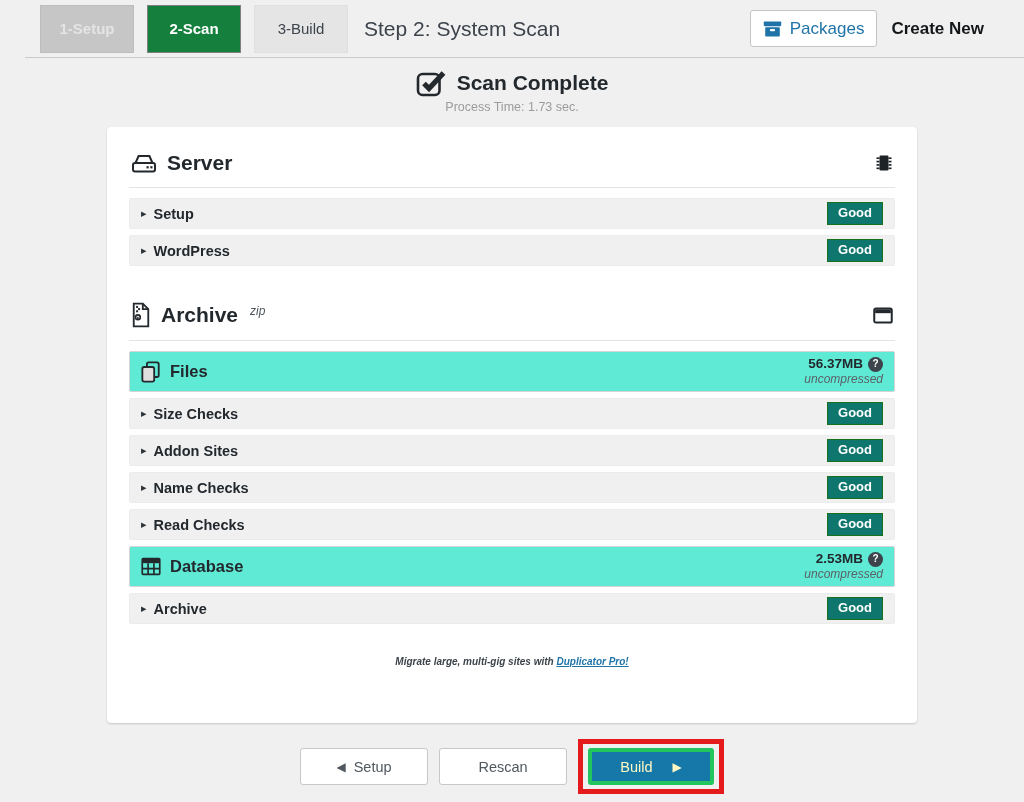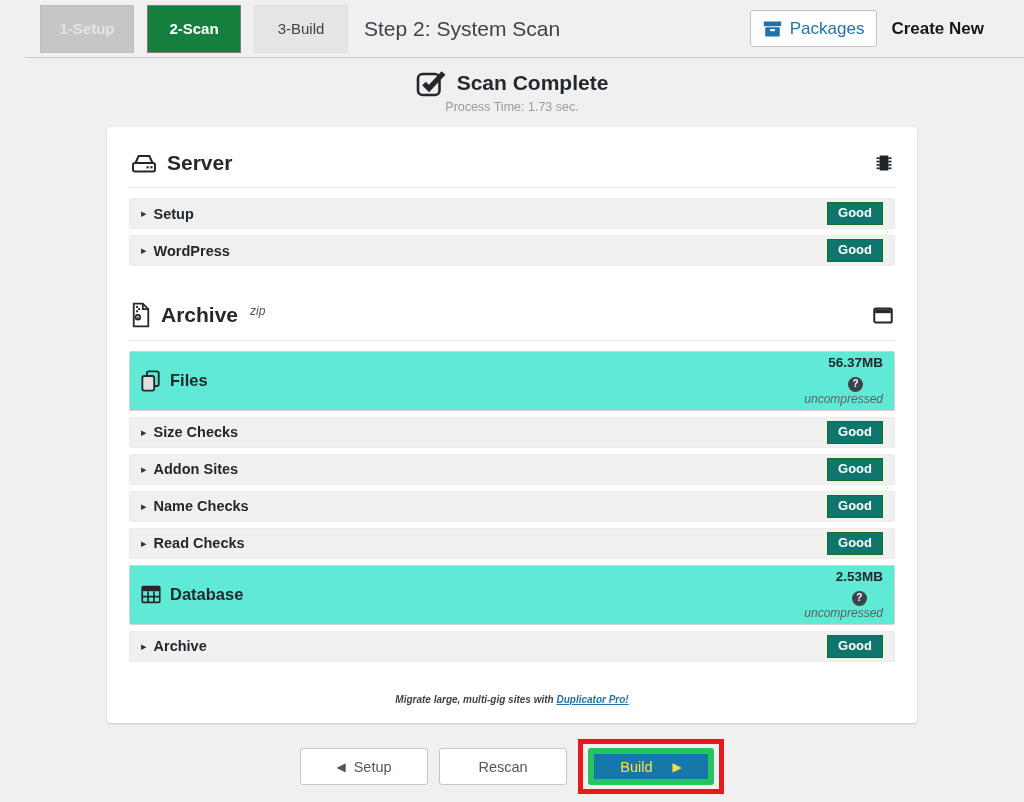--- a/index.html
+++ b/index.html
@@ -77,21 +77,21 @@
     padding: 2px 10px 3px; border-radius: 0;
   }
   .group-row {
     display: flex; align-items: center;
     background: #5eead4; border: 1px solid #d4d4d5; border-radius: 2px;
     min-height: 41px; padding: 3px 11px; margin-bottom: 6px;
   }
   .group-left { display: flex; align-items: center; gap: 9px; }
   .group-label { font-size: 16.5px; font-weight: bold; color: #23282d; }
   .group-right { margin-left: auto; display: flex; flex-direction: column; align-items: flex-end; line-height: 1.25; }
-  .size-line { display: flex; align-items: center; gap: 5px; flex-direction: column; }
+  .size-line { display: flex; align-items: center; gap: 5px; }
   .size-val { font-size: 13.5px; font-weight: bold; color: #23282d; }
   .size-note { font-size: 12px; font-style: italic; color: #5b6167; }
   .qicon {
     width: 15px; height: 15px; border-radius: 50%;
     background: #3c434a; color: #ffffff;
     font-size: 10px; font-weight: bold;
     display: inline-flex; align-items: center; justify-content: center;
     cursor: pointer;
   }
 
@@ -101,21 +101,21 @@
   
   .footer-btns { display: flex; justify-content: center; align-items: center; margin-top: 16px; gap: 11px; }
   .btn {
     height: 37px; width: 128px; border-radius: 3px; cursor: pointer;
     font-family: "Liberation Sans", sans-serif; font-size: 14.5px;
     display: inline-flex; align-items: center; justify-content: center; gap: 8px;
   }
   .btn-light { background: #ffffff; border: 1px solid #c6c7ca; color: #50575e; }
   .btn-tri { font-size: 12px; line-height: 1; }
   .build-highlight { border: 5px solid #e51a1c; padding: 4px 5px; display: inline-flex; }
-  .btn-build { background: #1678a8; border: 6px solid #22c55e; color: #fde047; width: 126px; font-weight: 400; gap: 20px; }
+  .btn-build { background: #1678a8; border: 4px solid #22c55e; color: #fef9c3; width: 126px; font-weight: 400; gap: 20px; }
 
   .icon { display: inline-flex; }
 </style>
 </head>
 <body>
 
 <div class="topbar">
   <div class="steps">
     <button class="step step-done">1-Setup</button>
     <button class="step step-active">2-Scan</button>

